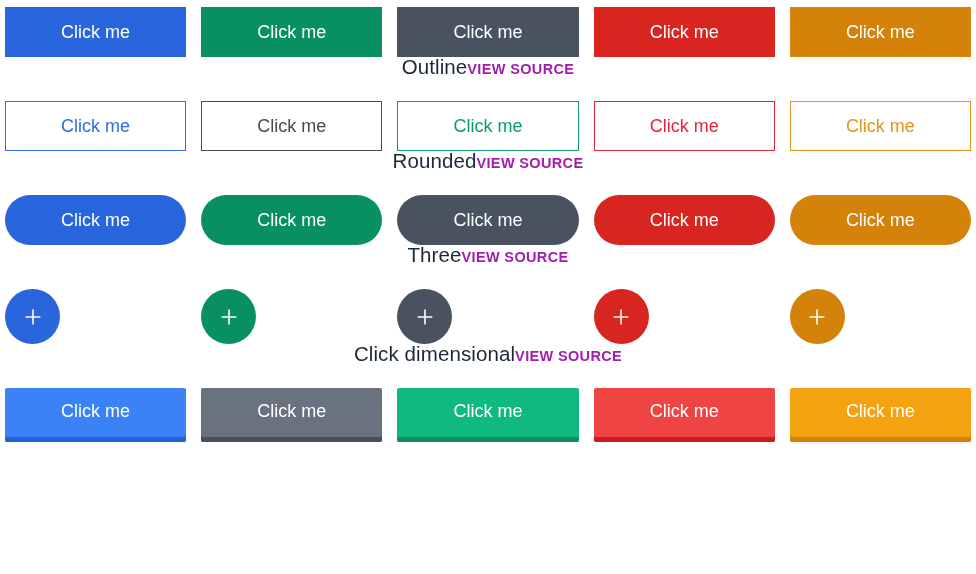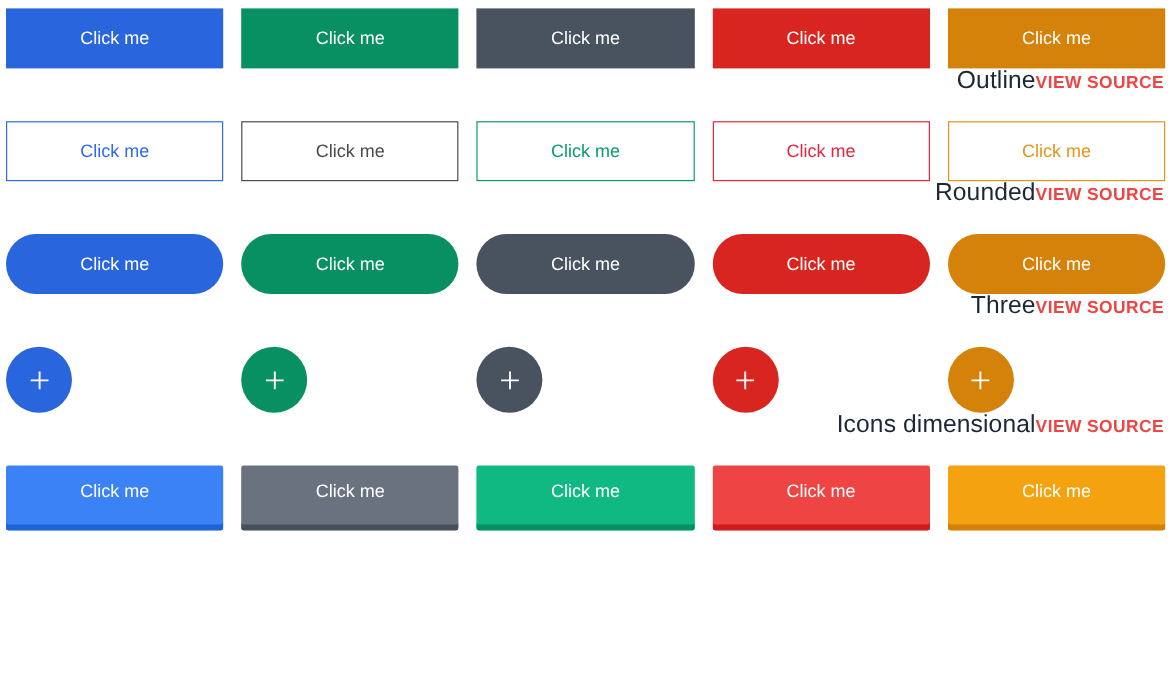--- a/index.html
+++ b/index.html
@@ -19,54 +19,54 @@
 
   .page {
     width: 976px;
     padding: 0 5px;
   }
 
   
   .section-head {
     display: flex;
     align-items: baseline;
-    justify-content: flex-end;
+    justify-content: center;
     height: 44px;
     padding: 0 1px;
   }
   .section-title {
     font-size: 20.5px;
     font-weight: 400;
     color: #1c2836;
     letter-spacing: 0.1px;
     line-height: 1;
   }
   .view-source {
     font-size: 14.5px;
     font-weight: 700;
-    color: #ef4444;
+    color: #a21caf;
     letter-spacing: 0.35px;
     text-decoration: none;
     cursor: pointer;
     line-height: 1;
   }
 
   
   .btn-row {
     display: grid;
     grid-template-columns: repeat(5, 1fr);
     column-gap: 15px;
   }
 
   .btn {
     display: flex;
     align-items: center;
     justify-content: center;
     height: 50px;
-    font-size: 15px;
+    font-size: 18px;
     font-family: "Liberation Sans", sans-serif;
     color: #ffffff;
     border: 0;
     cursor: pointer;
     user-select: none;
     white-space: nowrap;
   }
 
   
   .row-flat .btn { border-radius: 0; }
@@ -217,21 +217,21 @@
             <button class="icon-btn" style="background: rgb(212, 130, 10);">
               <svg width="20" height="20" viewBox="0 0 20 20">
                 <path d="M9.2 2.6h1.6v6.6h6.6v1.6h-6.6v6.6H9.2v-6.6H2.6V9.2h6.6z" fill="#ffffff"></path>
               </svg>
             </button>
           </div>
         </div>
       </div>
       <div class="section section-three-dimensional">
         <div class="section-head">
-          <div class="section-title">Icons dimensional</div>
+          <div class="section-title">Click dimensional</div>
           <a class="view-source">VIEW SOURCE</a>
         </div>
         <div class="btn-row row-3d">
           <button class="btn" style="background: rgb(59, 130, 246); color: rgb(255, 255, 255); box-shadow: rgb(30, 99, 216) 0px -5px 0px 0px inset;">
             <span>Click me</span>
           </button>
           <button class="btn" style="background: rgb(106, 114, 128); color: rgb(255, 255, 255); box-shadow: rgb(71, 79, 92) 0px -5px 0px 0px inset;">
             <span>Click me</span>
           </button>
           <button class="btn" style="background: rgb(16, 185, 129); color: rgb(255, 255, 255); box-shadow: rgb(8, 144, 98) 0px -5px 0px 0px inset;">

